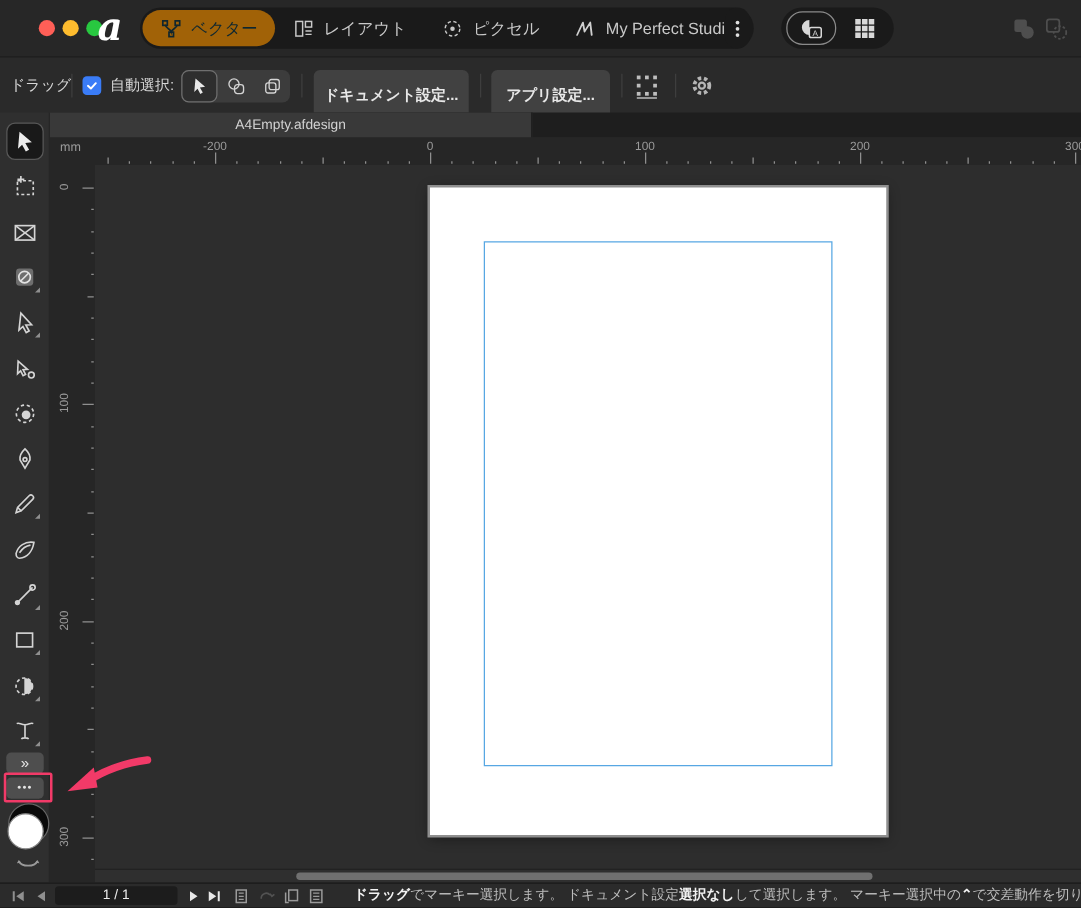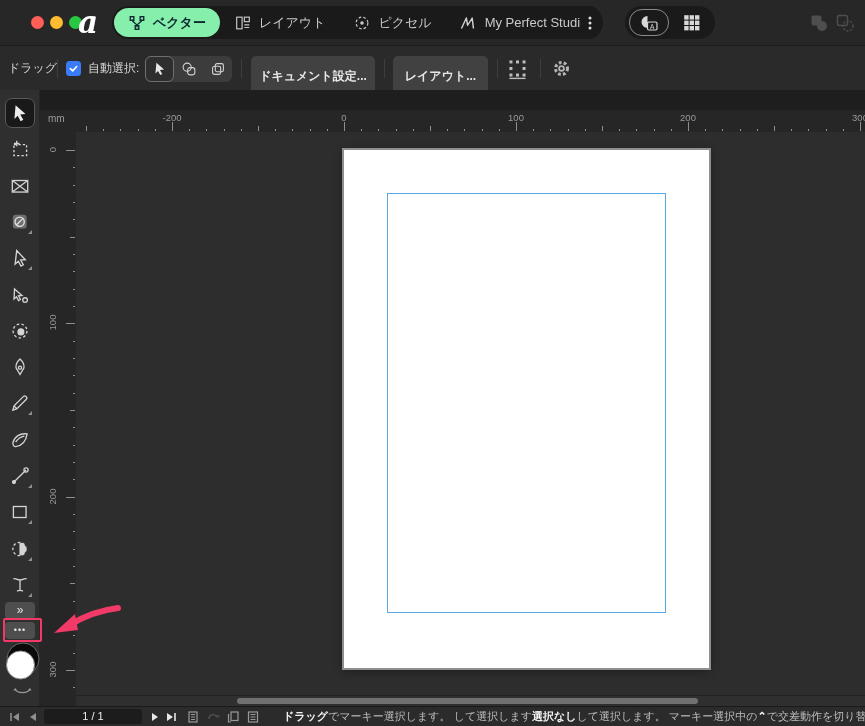--- a/index.html
+++ b/index.html
@@ -13,21 +13,21 @@
   .tl{position:absolute;top:16px;width:13px;height:13px;border-radius:50%;}
   .tl.red{left:31px;background:#ff5f57;}
   .tl.yellow{left:50px;background:#febc2e;}
   .tl.green{left:69px;background:#28c840;}
   .app-logo{position:absolute;left:78px;top:4px;font-family:"DejaVu Serif",serif;
             font-style:italic;font-weight:bold;font-size:31px;color:#fff;}
   .persona-group{position:absolute;left:112px;top:6px;height:33px;background:#1a1a1a;
                  border-radius:17px;display:flex;align-items:center;padding:0 2px;}
   .persona{height:29px;display:flex;align-items:center;gap:7px;padding:0 14px;
            border-radius:15px;color:#c9c9c9;font-size:13px;cursor:default;}
-  .persona.selected{background:#86efac;color:#0d2731;font-weight:bold;}
+  .persona.selected{background:#a16207;color:#0d2731;font-weight:normal;}
   .persona .icon{width:18px;height:18px;display:inline-block;}
   .icon svg{width:100%;height:100%;display:block;}
   .kebab-pill{position:absolute;left:580px;top:6px;width:20px;height:33px;background:#1a1a1a;
               border-radius:10px;display:flex;align-items:center;justify-content:center;}
   .kebab-pill .icon{width:14px;height:20px;}
   .toggle-pill{position:absolute;left:625px;top:6px;height:33px;background:#1a1a1a;
                border-radius:17px;display:flex;align-items:center;padding:0 4px;gap:4px;}
   .toggle-item{height:27px;display:flex;align-items:center;justify-content:center;
                padding:0 8px;border-radius:13px;}
   .toggle-item.selected{border:1px solid #8a8a8a;}
@@ -252,21 +252,21 @@
             <svg viewBox="0 0 20 20">
               <rect x="7" y="4" width="9" height="9" rx="2" stroke="#d4d4d4" stroke-width="1.2" fill="none"></rect>
               <rect x="4" y="7" width="9" height="9" rx="2" stroke="#d4d4d4" stroke-width="1.2" fill="none"></rect>
             </svg>
           </div>
         </div>
       </div>
     <span class="vdiv" style="left:241px"></span>
     <button class="ctx-btn" style="left:251px;width:124px">ドキュメント設定...</button>
     <span class="vdiv" style="left:384px"></span>
-    <button class="ctx-btn" style="left:393px;width:95px">レイアウト...</button>
+    <button class="ctx-btn" style="left:393px;width:95px">アプリ設定...</button>
     <span class="vdiv" style="left:497px"></span>
     <span class="ctx-icon icon" style="left:506px">
         <svg viewBox="0 0 20 20">
           <g fill="#bdbdbd">
             <rect x="3" y="3" width="2.6" height="2.6"></rect>
             <rect x="8.7" y="3" width="2.6" height="2.6"></rect>
             <rect x="14.4" y="3" width="2.6" height="2.6"></rect>
             <rect x="3" y="8.7" width="2.6" height="2.6"></rect>
             <rect x="14.4" y="8.7" width="2.6" height="2.6"></rect>
             <rect x="3" y="14.4" width="2.6" height="2.6"></rect>
@@ -279,20 +279,21 @@
     <span class="vdiv" style="left:540px"></span>
     <span class="ctx-icon icon" style="left:550px">
         <svg viewBox="0 0 20 20">
           <circle cx="10" cy="10" r="5.2" fill="none" stroke="#b5b5b5" stroke-width="2.6" stroke-dasharray="2.4 1.9"></circle>
           <circle cx="10" cy="10" r="2.1" fill="none" stroke="#b5b5b5" stroke-width="1.6"></circle>
         </svg>
       </span>
   </div>
 
   <div class="tabbar" id="doc-tabs">
+      <div class="doc-tab active" style="width: 386px;">A4Empty.afdesign</div>
     </div>
 
   <div class="corner"><span>mm</span></div>
   <div class="ruler-h" id="ruler-h">
       <span class="tick mid" style="left: 10px;"></span>
       <span class="tick minor" style="left: 27.2px;"></span>
       <span class="tick minor" style="left: 44.4px;"></span>
       <span class="tick minor" style="left: 61.6px;"></span>
       <span class="tick minor" style="left: 78.8px;"></span>
       <span class="tick major" style="left: 96px;"></span>
@@ -542,16 +543,16 @@
           <rect x="5" y="2" width="7" height="8.5" fill="none" stroke="#9a9a9a" stroke-width="1.2"></rect>
           <path d="M5 12 h-2.5 V4" fill="none" stroke="#9a9a9a" stroke-width="1.2"></path>
         </svg>
       </span>
     <span class="sb-icon icon" style="left:246px">
         <svg viewBox="0 0 14 14">
           <rect x="2.5" y="2" width="9" height="10" fill="none" stroke="#9a9a9a" stroke-width="1.2"></rect>
           <path d="M4.5 4.5h5M4.5 7h5M4.5 9.5h5" stroke="#9a9a9a" stroke-width="1"></path>
         </svg>
       </span>
-    <span class="sb-hint" id="sb-hint"><b>ドラッグ</b><span>でマーキー選択します。 して選択します</span><b>選択なし</b><span>して選択します。 マーキー選択中の</span><b>⌃</b><span>で交差動作を切り替えます。</span></span>
+    <span class="sb-hint" id="sb-hint"><b>ドラッグ</b><span>でマーキー選択します。 ドキュメント設定</span><b>選択なし</b><span>して選択します。 マーキー選択中の</span><b>⌃</b><span>で交差動作を切り替えます。</span></span>
   </div>
 
 </div>
 
 </body></html>

